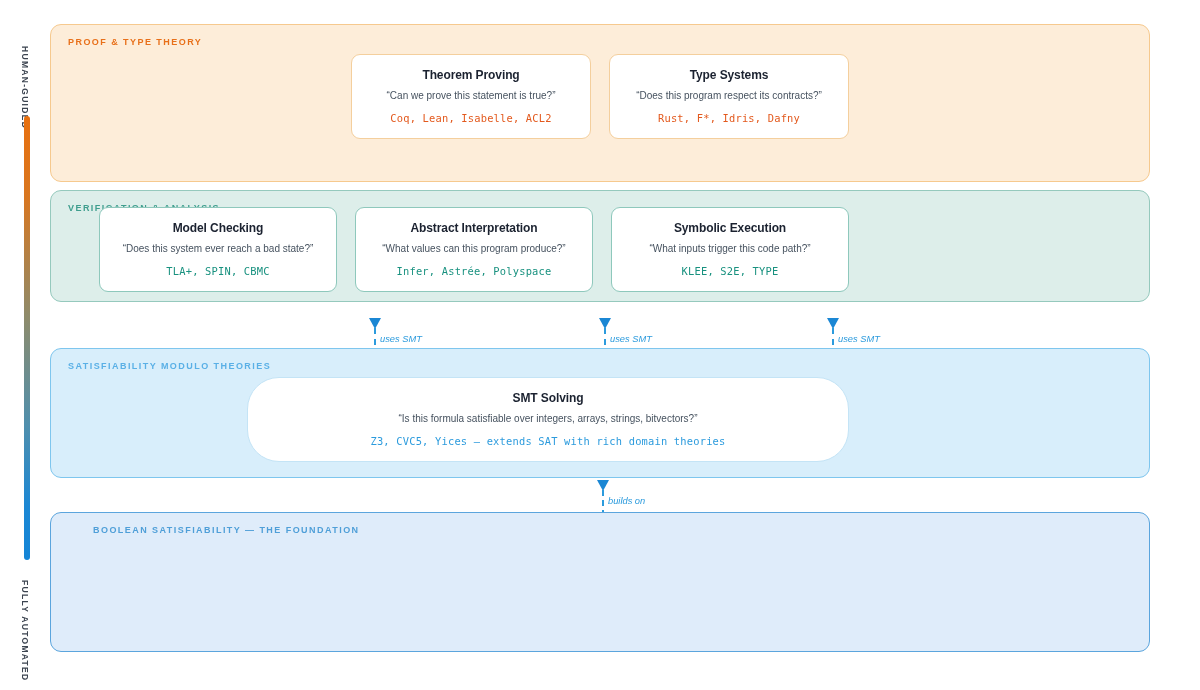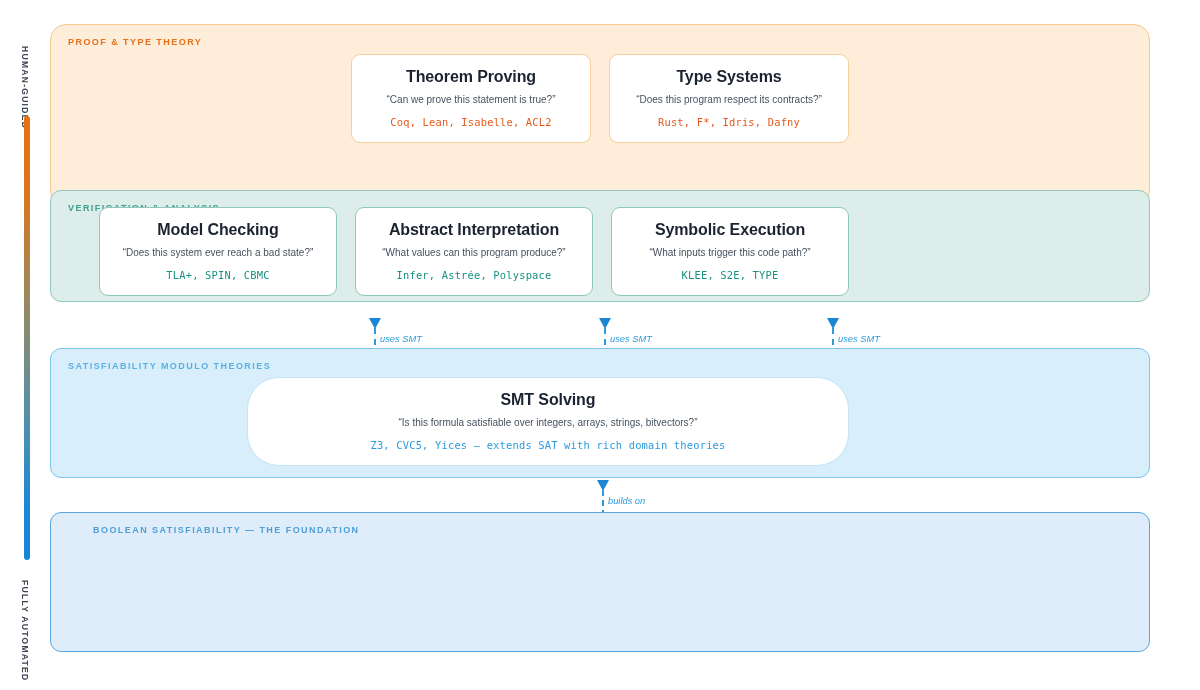--- a/index.html
+++ b/index.html
@@ -76,24 +76,23 @@
     left: 0; right: 0;
     display: flex;
     justify-content: flex-end;
     align-items: flex-start;
     gap: 18px;
     padding-right: 300px;
   }
 
   
   #band-proof {
-    top: 24px; height: 183px;
+    top: 24px; height: 158px;
     background: #fdedd9;
     border-color: #f6c98e;
-    border-radius: 16px;
   }
   #band-proof .band-title { color: #e8701a; }
   #band-proof .band-cards { top: 29px; }
 
   
   #band-verif {
     top: 190px; height: 112px;
     background: #ddeeea;
     border-color: #95c9bd;
   }
@@ -120,21 +119,21 @@
 
   
   .card {
     background: #ffffff;
     border-radius: 9px;
     border: 1px solid #e6e6e6;
     padding: 13px 14px 14px;
     text-align: center;
   }
   .card-title {
-    font-size: 16px;
+    font-size: 12px;
     font-weight: bold;
     color: #1b2230;
     margin-bottom: 7px;
     letter-spacing: -0.1px;
   }
   .card-question {
     font-size: 10px;
     color: #46525f;
     line-height: 1.38;
     margin-bottom: 9px;

